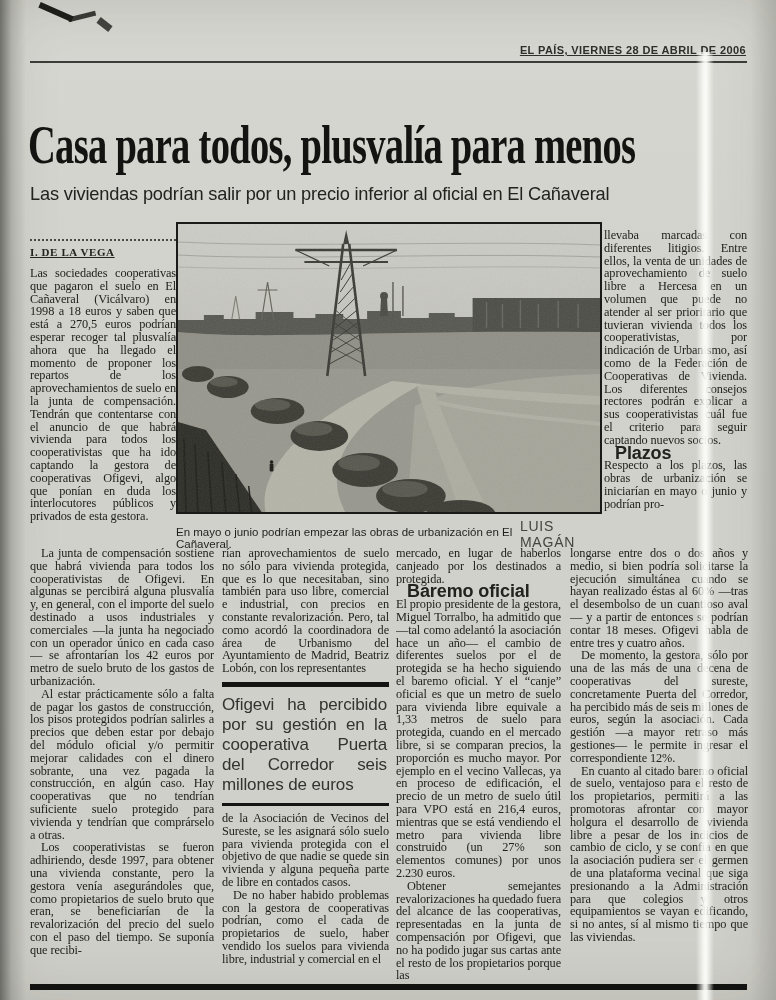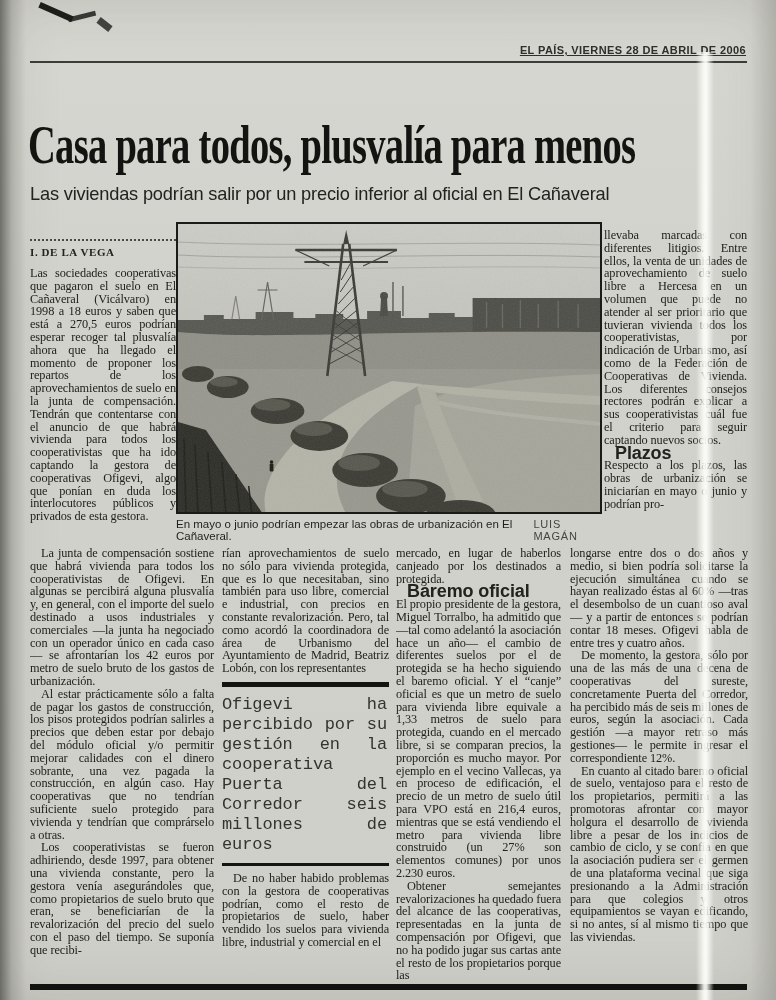--- a/index.html
+++ b/index.html
@@ -26,28 +26,28 @@
   
   .col{font-size:12.3px;line-height:12.8px;letter-spacing:-.1px;text-align:justify;
     overflow:hidden;color:#22221e;}
   .col p{margin:0;text-indent:11px;}
   .col p.flush{text-indent:0;}
   .subhead{font-family:"Liberation Sans",sans-serif;font-weight:bold;font-size:18px;
     margin:7px 0 2px;text-indent:0;}
   
   .pull-quote{border-top:5px solid #141412;border-bottom:3px solid #141412;
     margin:7px 0 6px;padding:8px 2px 8px 0;
-    font-family:Liberation Mono, monospace;font-size:17px;line-height:20px;color:#33332f;}
+    font-family:Liberation Sans, sans-serif;font-size:17px;line-height:20px;color:#33332f;}
   
   .photo-frame{border:2px solid #1a1a18;background:#c8c8c1;box-sizing:border-box;}
   .photo-frame svg{display:block;width:100%;height:100%;}
   .caption-row{display:flex;justify-content:space-between;align-items:flex-end;
     font-family:"Liberation Sans",sans-serif;}
   .caption{font-size:11.5px;color:#1f1f1c;}
-  .credit{font-size:11px;letter-spacing:.8px;color:#45453f;}
+  .credit{font-size:14px;letter-spacing:.8px;color:#45453f;}
   
   .left-shadow{background:linear-gradient(90deg,rgba(40,40,36,.55),rgba(40,40,36,.16) 45%,rgba(40,40,36,0));}
   .right-edge{background:linear-gradient(90deg,rgba(120,120,114,0),rgba(120,120,114,.28));}
   .fold-streak{background:linear-gradient(90deg,rgba(250,250,246,0),rgba(252,252,248,.92) 45%,rgba(252,252,248,.92) 58%,rgba(250,250,246,0));}
   .scan-mark{background:#1d1d1a;}
   .bottom-rule{background:#121210;}
 </style>
 </head>
 <body>
 
@@ -59,21 +59,21 @@
   <div class="abs scan-mark" style="left:68px;top:14px;width:28px;height:5px;transform:rotate(-14deg);opacity:.85;"></div>
   <div class="abs scan-mark" style="left:97px;top:21px;width:15px;height:7px;transform:rotate(38deg);opacity:.8;"></div>
 
   <div class="abs dateline" style="left:380px;top:44px;width:366px;">EL PAÍS, VIERNES 28 DE ABRIL DE 2006</div>
   <div class="abs mast-rule" style="left:30px;top:61px;width:717px;"></div>
 
   <h1 class="abs headline" style="left:28px;top:116px;margin:0;">Casa para todos, plusvalía para menos</h1>
   <div class="abs subheadline" style="left:30px;top:183px;">Las viviendas podrían salir por un precio inferior al oficial en El Cañaveral</div>
 
   <div class="abs byline-rule" style="left:30px;top:239px;width:146px;"></div>
-  <div class="abs byline" style="left:30px;top:246px;">I. DE LA VEGA</div>
+  <div class="abs byline" style="left:30px;top:246px;text-decoration:underline;">I. DE LA VEGA</div>
 
   <div class="abs col" style="left:30px;top:267px;width:146px;height:276px;">
     <p class="flush">Las sociedades cooperativas que pagaron el suelo en El Cañaveral (Vicálvaro) en 1998 a 18 euros y saben que está a 270,5 euros podrían esperar recoger tal plusvalía ahora que ha llegado el momento de proponer los repartos de los aprovechamientos de suelo en la junta de compensación. Tendrán que contentarse con el anuncio de que habrá vivienda para todos los cooperativistas que ha ido captando la gestora de cooperativas Ofigevi, algo que ponían en duda los interlocutores públicos y privados de esta gestora.</p>
   </div>
 
   <div class="abs photo-frame" style="left:176px;top:222px;width:426px;height:292px;">
     <svg viewBox="0 0 424 288" preserveAspectRatio="none">
       <defs>
         <linearGradient id="skyg" x1="0" y1="0" x2="0" y2="1">
           <stop offset="0" stop-color="#cccdc6"></stop>
@@ -176,21 +176,22 @@
 
   <div class="abs col" style="left:30px;top:547px;width:184px;height:448px;">
     <p>La junta de compensación sostiene que habrá vivienda para todos los cooperativistas de Ofigevi. En algunas se percibirá alguna plusvalía y, en general, con el importe del suelo destinado a usos industriales y comerciales —la junta ha negociado con un operador único en cada caso— se afrontarían los 42 euros por metro de suelo bruto de los gastos de urbanización.</p>
     <p>Al estar prácticamente sólo a falta de pagar los gastos de construcción, los pisos protegidos podrían salirles a precios que deben estar por debajo del módulo oficial y/o permitir mejorar calidades con el dinero sobrante, una vez pagada la construcción, en algún caso. Hay cooperativas que no tendrían suficiente suelo protegido para vivienda y tendrían que comprárselo a otras.</p>
     <p>Los cooperativistas se fueron adhiriendo, desde 1997, para obtener una vivienda constante, pero la gestora venía asegurándoles que, como propietarios de suelo bruto que eran, se beneficiarían de la revalorización del precio del suelo con el paso del tiempo. Se suponía que recibi-</p>
   </div>
 
   <div class="abs col" style="left:222px;top:547px;width:167px;height:448px;">
     <p class="flush">rían aprovechamientos de suelo no sólo para vivienda protegida, que es lo que necesitaban, sino también para uso libre, comercial e industrial, con precios en constante revalorización. Pero, tal como acordó la coordinadora de área de Urbanismo del Ayuntamiento de Madrid, Beatriz Lobón, con los representantes</p>
     <div class="pull-quote">Ofigevi ha percibido por su gestión en la cooperativa Puerta del Corredor seis millones de euros</div>
-    <p>De no haber habido problemas con la gestora de cooperativas podrían, como el resto de propietarios de suelo, haber vendido los suelos para vivienda libre, industrial y comercial en el</p>
+    <p class="flush">de la Asociación de Vecinos del Sureste, se les asignará sólo suelo para vivienda protegida con el objetivo de que nadie se quede sin vivienda y alguna pequeña parte de libre en contados casos.</p>
+    <p>De no haber habido problemas con la gestora de cooperativas podrían, como el cada de propietarios de suelo, haber vendido los suelos para vivienda libre, industrial y comercial en el</p>
   </div>
 
   <div class="abs col" style="left:396px;top:547px;width:165px;height:448px;">
     <p class="flush">mercado, en lugar de haberlos canjeado por los destinados a protegida.</p>
     <p class="subhead">Baremo oficial</p>
     <p class="flush">El propio presidente de la gestora, Miguel Torralbo, ha admitido que —tal como adelantó la asociación hace un año— el cambio de diferentes suelos por el de protegida se ha hecho siguiendo el baremo oficial. Y el “canje” oficial es que un metro de suelo para vivienda libre equivale a 1,33 metros de suelo para protegida, cuando en el mercado libre, si se comparan precios, la proporción es mucho mayor. Por ejemplo en el vecino Vallecas, ya en proceso de edificación, el precio de un metro de suelo útil para VPO está en 216,4 euros, mientras que se está vendiendo el metro para vivienda libre construido (un 27% son elementos comunes) por unos 2.230 euros.</p>
     <p>Obtener semejantes revalorizaciones ha quedado fuera del alcance de las cooperativas, representadas en la junta de compensación por Ofigevi, que no ha podido jugar sus cartas ante el resto de los propietarios porque las</p>
   </div>
 
   <div class="abs col" style="left:570px;top:547px;width:178px;height:448px;">

